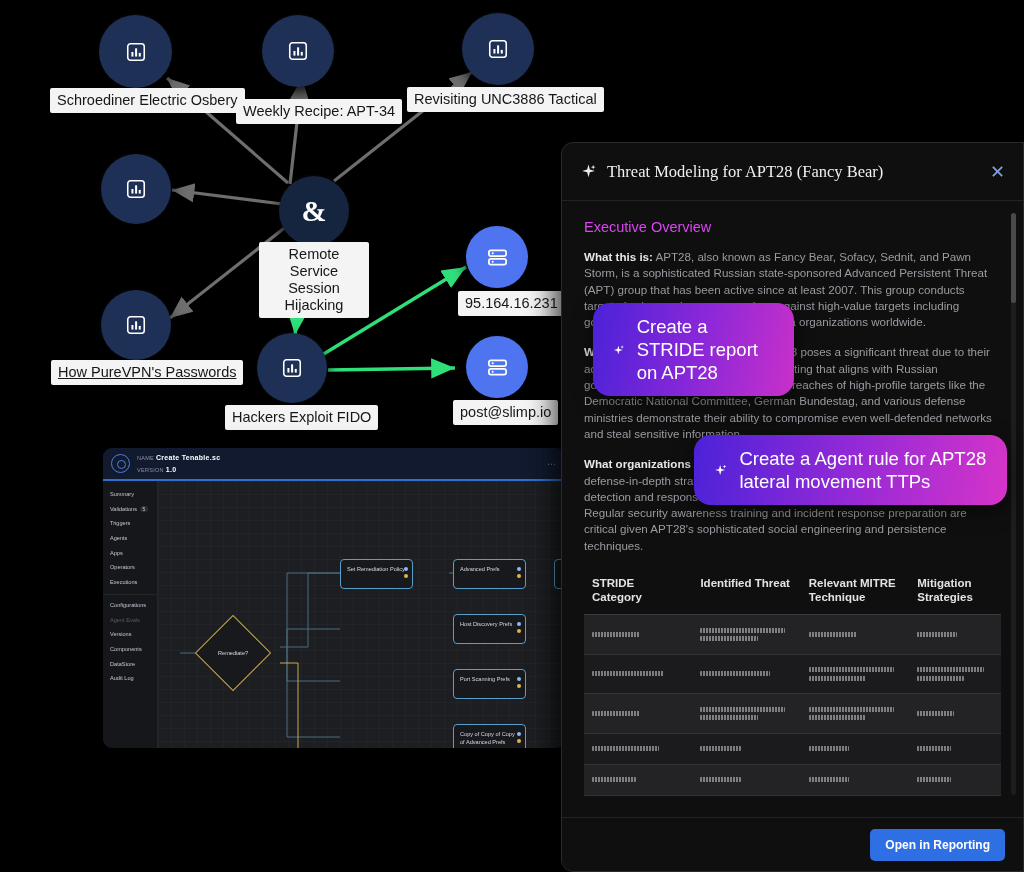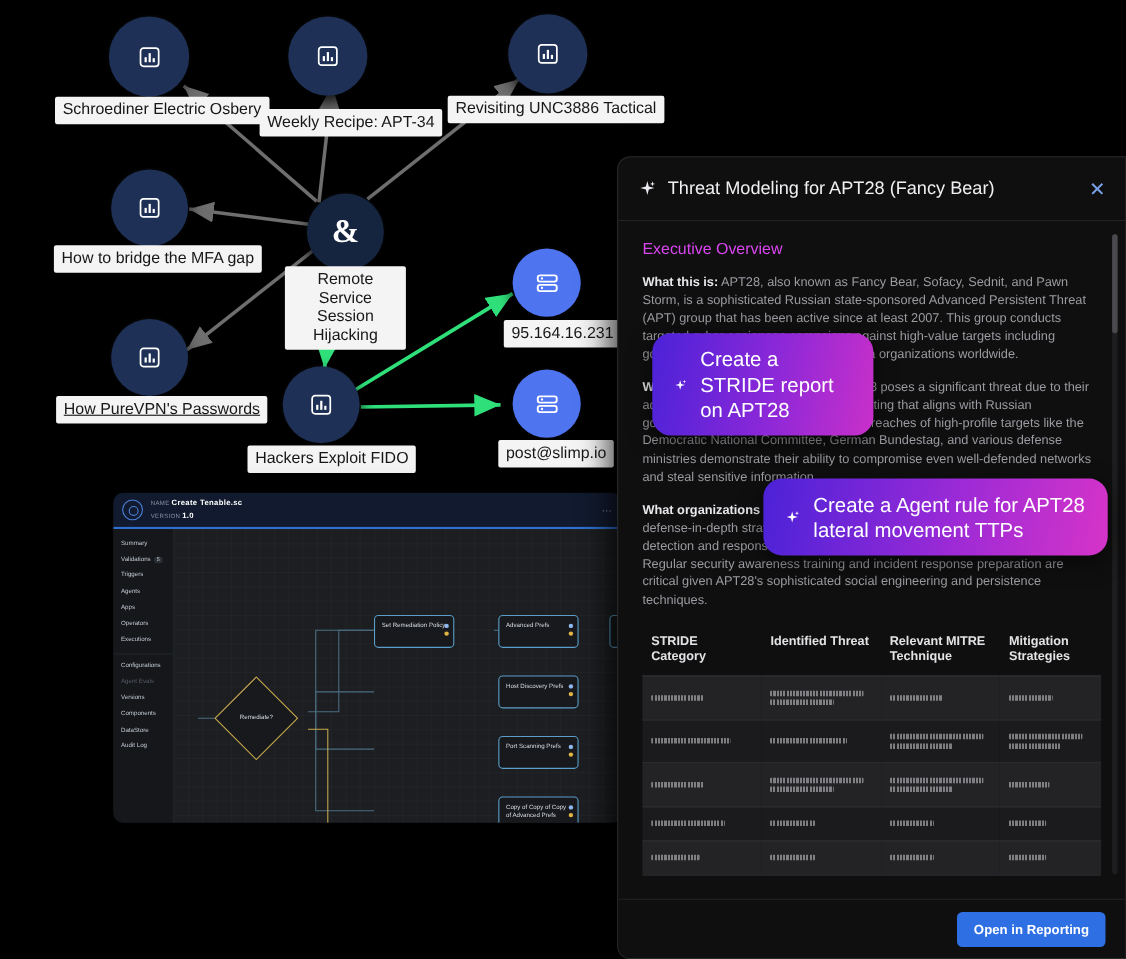--- a/index.html
+++ b/index.html
@@ -73,21 +73,21 @@
   .wf-diamond span { transform:rotate(-45deg); color:#d6dbe2; font-size:5.6px; }
 
   
   #panel { position:absolute; left:561px; top:142px; width:463px; height:730px;
     background:#0f0f10; border:1px solid #2a2a2c;
     border-top-left-radius:12px; border-bottom-left-radius:12px;
     display:flex; flex-direction:column; overflow:hidden;
     box-shadow:-8px 0 26px rgba(0,0,0,.7); }
   #panel-head { height:58px; flex:none; display:flex; align-items:center;
     gap:10px; padding:0 18px; border-bottom:1px solid #232325; }
-  #panel-title { color:#f0f0f2; font-size:16.5px; font-weight:400; }
+  #panel-title { color:#f0f0f2; font-size:16.5px; font-weight:400;font-family:Liberation Serif, serif; }
   #panel-close { margin-left:auto; color:#7aa0e8; font-size:18px;
     line-height:1; cursor:pointer; }
   .spark { color:#e9eaf0; flex:none; }
 
   #panel-scroll { flex:1; overflow:hidden; position:relative; padding:18px 22px 0 22px; }
   .sec-h { color:#d946ef; font-size:14.5px; margin-bottom:14px; }
   .para { color:#9b9ba1; font-size:11.6px; line-height:16.3px; margin-bottom:14px; }
   .para b { color:#e8e8ec; font-weight:700;text-align:right; }
 
   #scrolltrack { position:absolute; right:7px; top:12px; bottom:22px; width:5px;
@@ -184,21 +184,20 @@
     <div class="nlabel" style="left:407px;top:87px;">Revisiting UNC3886 Tactical</div>
 
     <div class="node dark" style="left:101px;top:154px;width:70px;height:70px;">
       <svg width="22" height="22" viewBox="0 0 24 24">
         <rect x="3" y="3" width="18" height="18" rx="3" fill="none" stroke="#fff" stroke-width="1.7"></rect>
         <rect x="7" y="12" width="2.2" height="5" fill="#fff"></rect>
           <rect x="11" y="8" width="2.2" height="9" fill="#fff"></rect>
           <rect x="15" y="13" width="2.2" height="4" fill="#fff"></rect>
       </svg>
     </div>
-    <div class="nlabel" style="left:49px;top:223px;">How to bridge the MFA gap</div>
 
     <div class="node dark" style="left:101px;top:290px;width:70px;height:70px;">
       <svg width="22" height="22" viewBox="0 0 24 24">
         <rect x="3" y="3" width="18" height="18" rx="3" fill="none" stroke="#fff" stroke-width="1.7"></rect>
         <rect x="7" y="12" width="2.2" height="5" fill="#fff"></rect>
           <rect x="11" y="8" width="2.2" height="9" fill="#fff"></rect>
           <rect x="15" y="13" width="2.2" height="4" fill="#fff"></rect>
       </svg>
     </div>
     <div class="nlabel" style="left:51px;top:360px;text-decoration:underline;">How PureVPN's Passwords</div>

